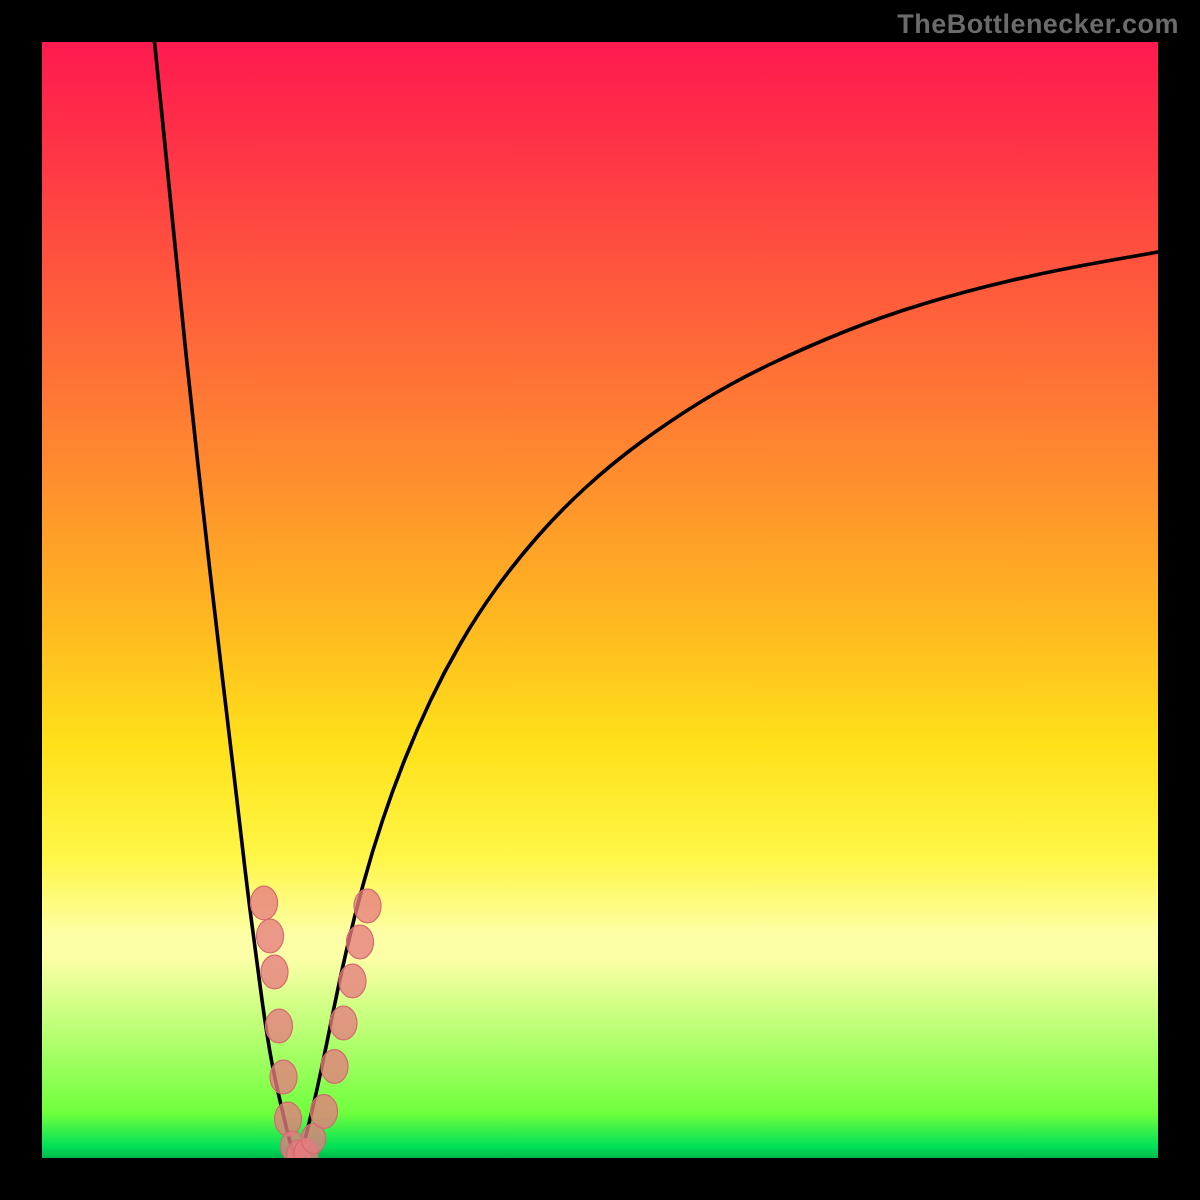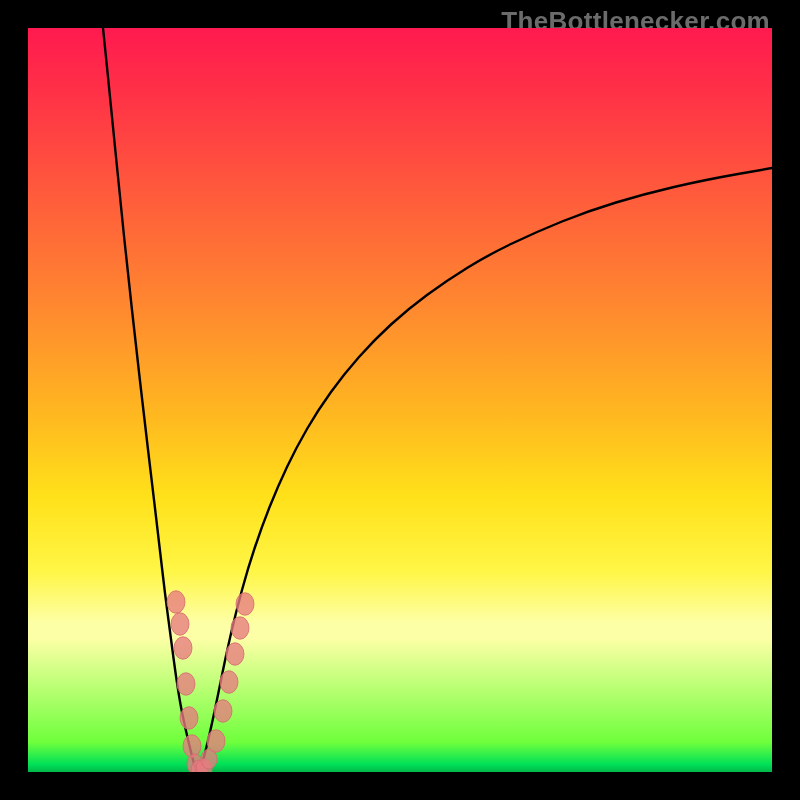--- a/index.html
+++ b/index.html
@@ -41,23 +41,23 @@
       #fdffa6 80%,
       #fdffa6 82%,
       #6fff3c 96%,
       #00e058 99%,
       #00b84a 100%
     );
   }
   .watermark {
     position: absolute;
     top: 6px;
-    right: 30px;
+    right: 14px;
     color: #6b6b6b;
-    font-size: 26px;
+    font-size: 18px;
     font-weight: 600;
     letter-spacing: 0.3px;
     user-select: none;
   }
   svg.curves {
     position: absolute;
     inset: 0;
   }
   .marker {
     fill: #e77b80;

